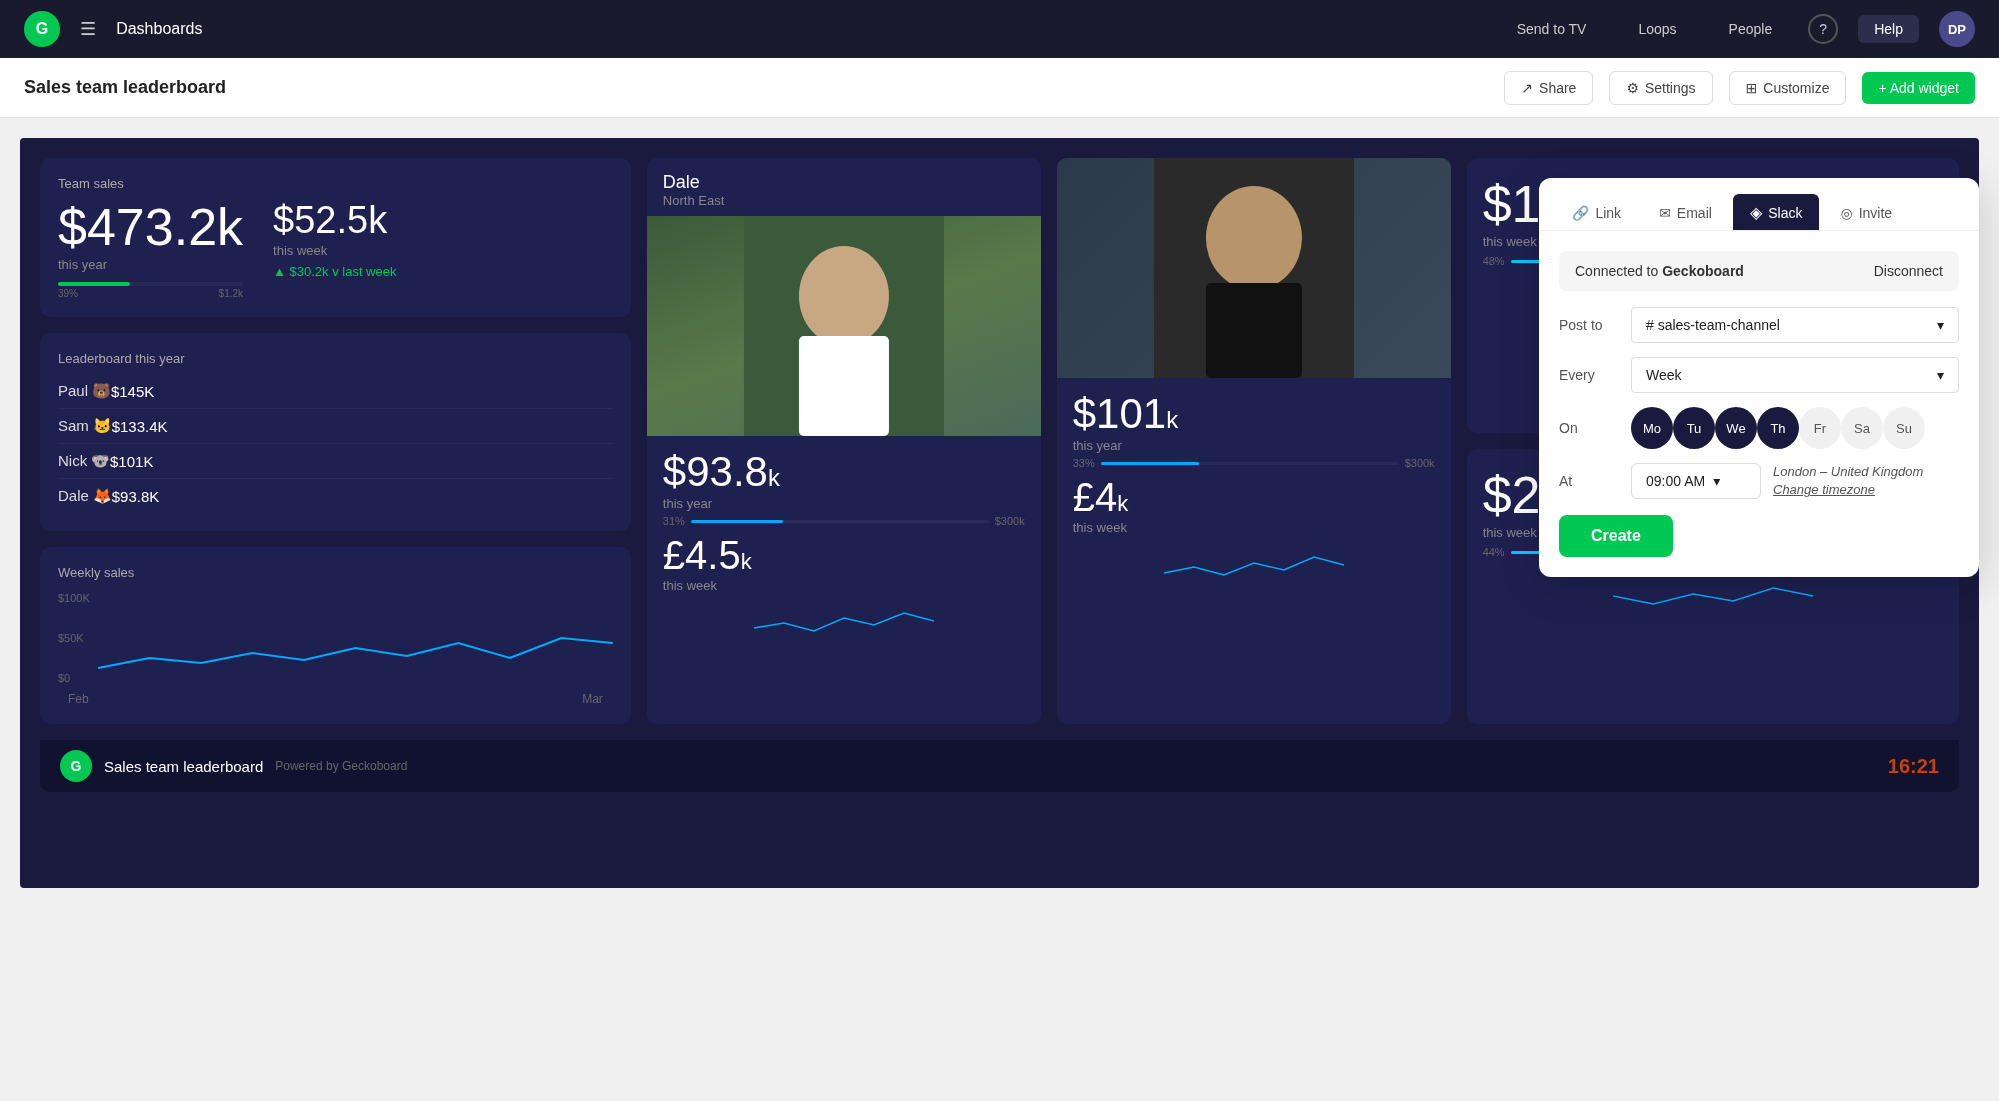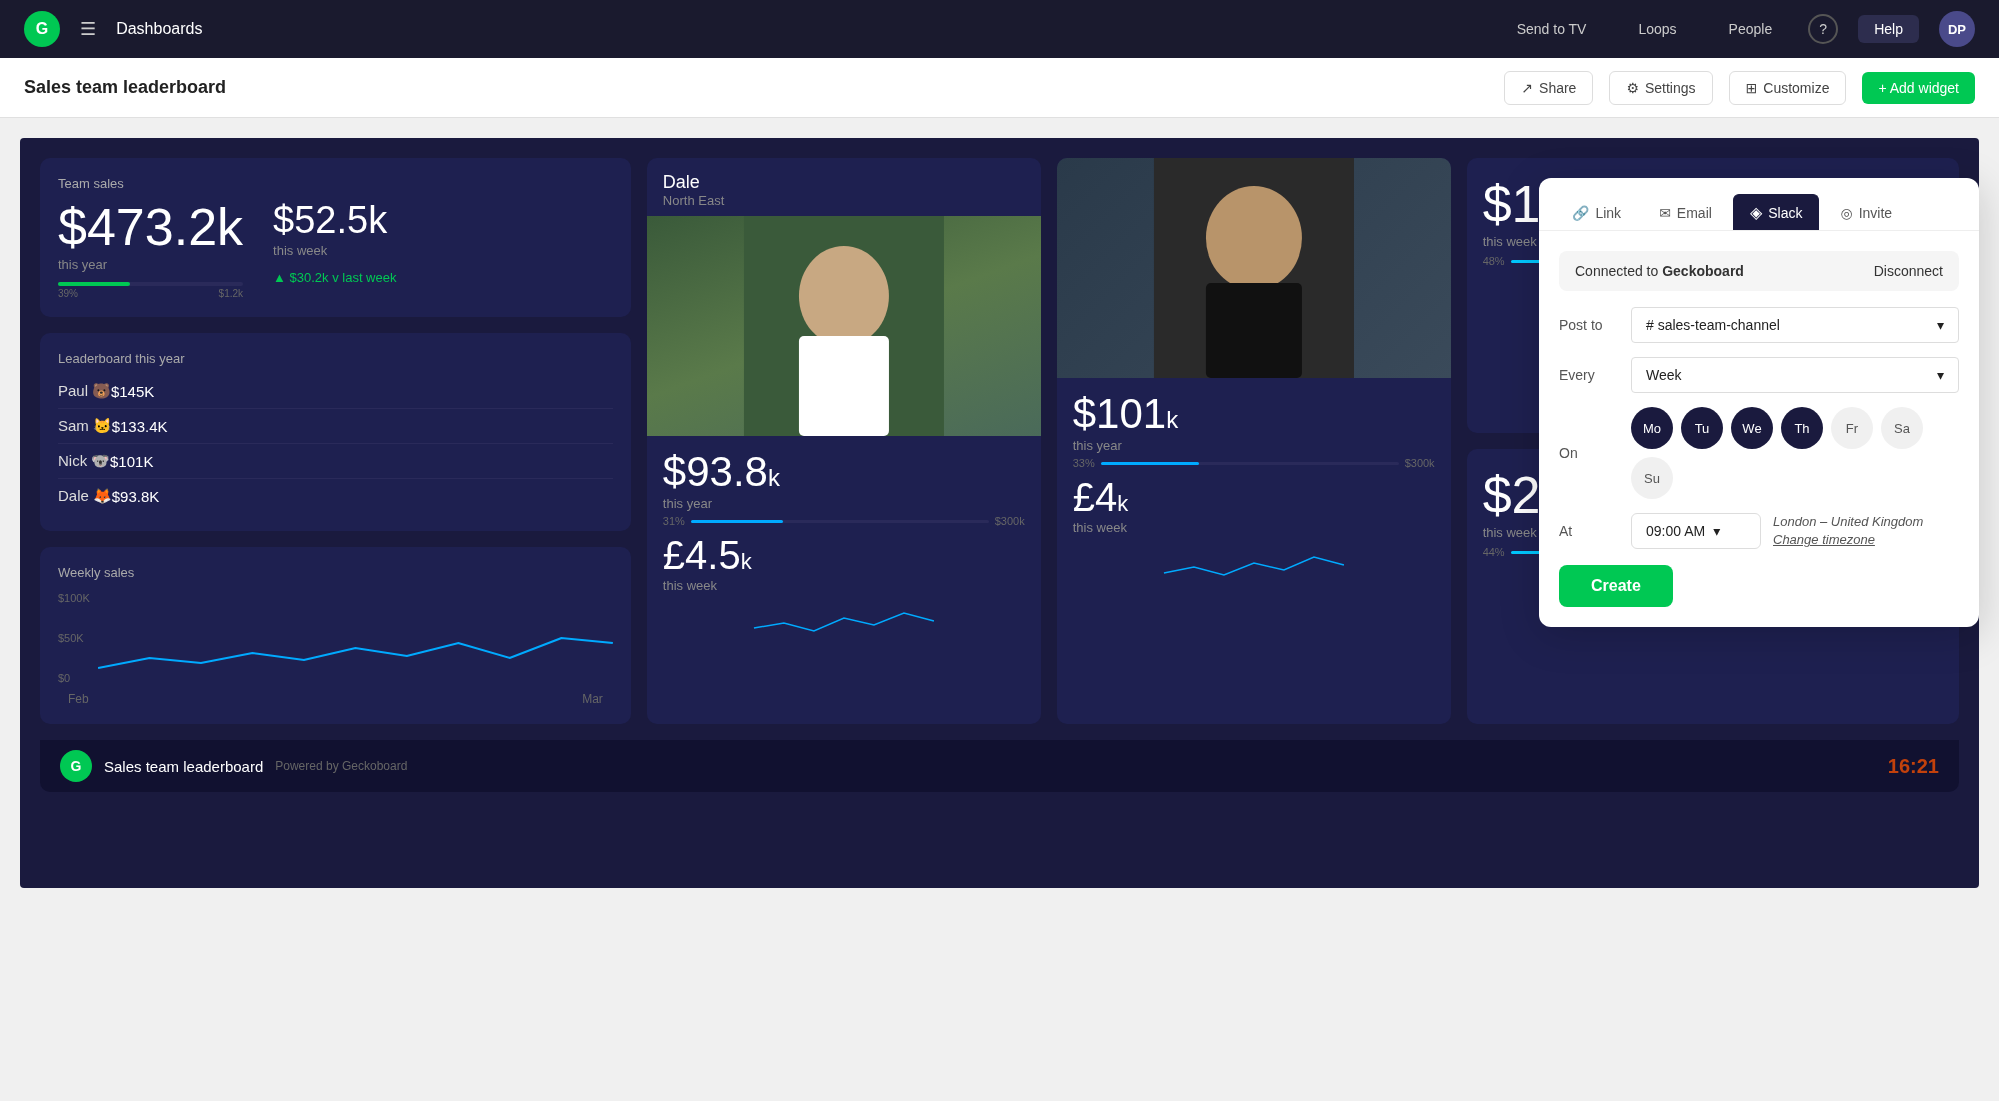--- a/index.html
+++ b/index.html
@@ -101,21 +101,21 @@
       background: #1e2050;
       border-radius: 10px;
       padding: 18px;
       color: white;
       position: relative;
     }
     .widget-label { font-size: 13px; color: #aaa; margin-bottom: 8px; }
     .widget-value-large { font-size: 52px; font-weight: 300; color: white; line-height: 1; }
     .widget-value-medium { font-size: 38px; font-weight: 300; color: white; line-height: 1; }
     .widget-period { font-size: 13px; color: #888; margin-top: 4px; }
-    .widget-sub { font-size: 13px; color: #00c853; margin-top: 12px; }
+    .widget-sub { font-size: 13px; color: #00c853; margin-top: 6px; }
     .progress-bar-bg { height: 4px; background: #2a2a5a; border-radius: 2px; margin-top: 10px; }
     .progress-bar-fill { height: 4px; background: #00c853; border-radius: 2px; }
     .progress-labels { display: flex; justify-content: space-between; font-size: 10px; color: #666; margin-top: 2px; }
 
     
     .team-sales-widget { flex: 1.2; }
     .team-sales-amounts { display: flex; gap: 30px; align-items: flex-start; margin-top: 10px; }
 
     
     .leaderboard-widget { flex: 1.2; }
@@ -238,21 +238,21 @@
       border: 1px solid #ddd;
       border-radius: 4px;
       padding: 9px 14px;
       font-size: 14px;
       color: #222;
       background: white;
       display: flex; align-items: center; justify-content: space-between;
       cursor: pointer;
     }
     .share-days {
-      display: flex; gap: 8px; flex-wrap: wrap;
+      display: flex; gap: 0; flex-wrap: wrap;
     }
     .day-btn {
       width: 42px; height: 42px;
       border-radius: 50%;
       border: none;
       font-size: 13px;
       cursor: pointer;
       display: flex; align-items: center; justify-content: center;
       font-weight: 500;
     }

